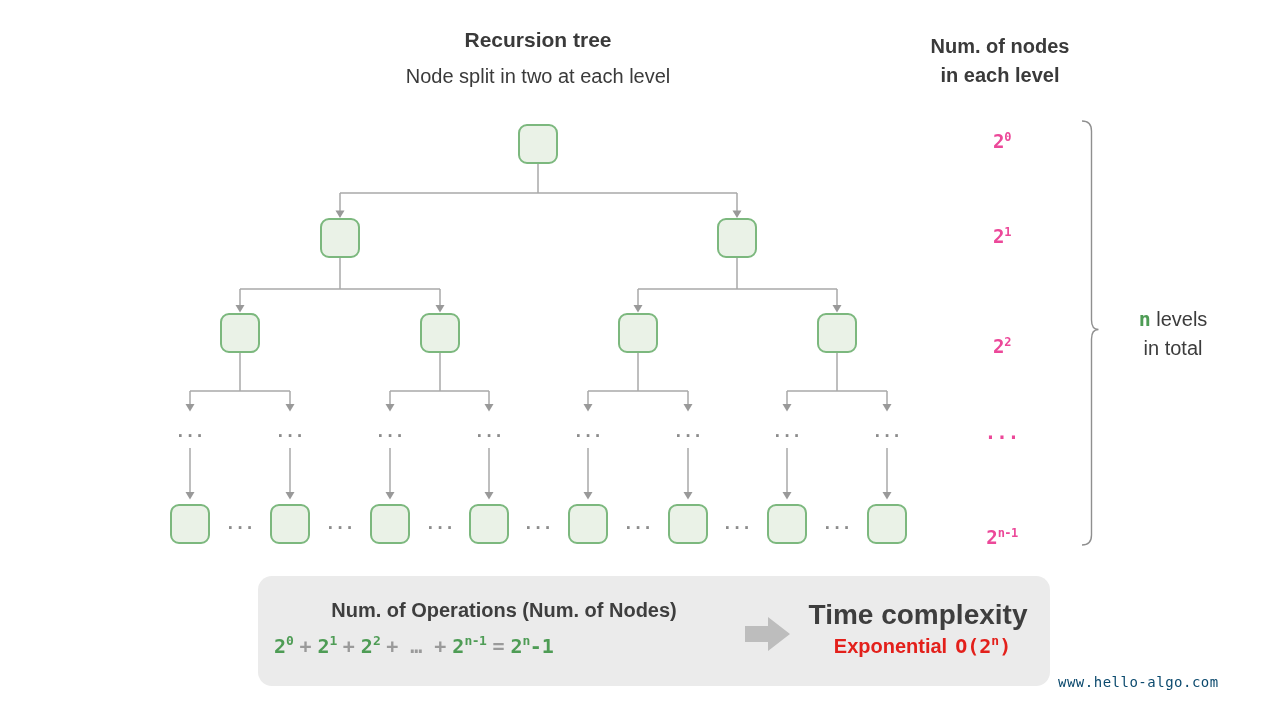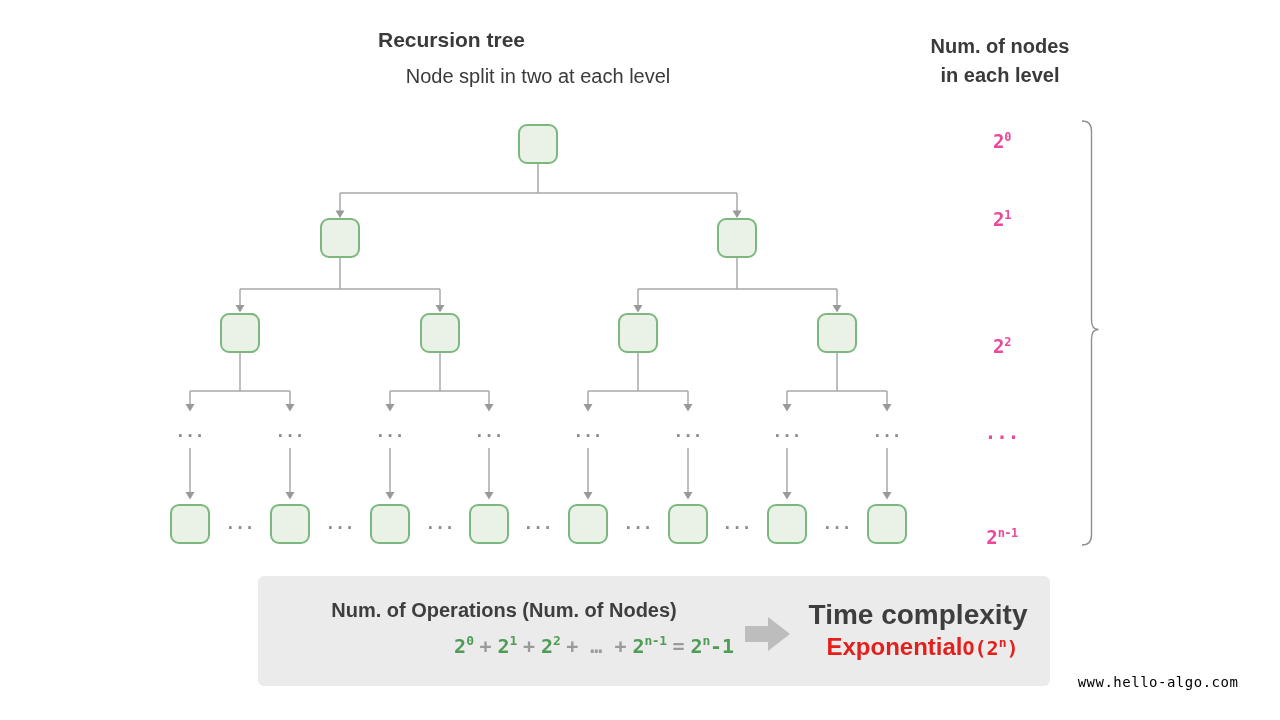--- a/index.html
+++ b/index.html
@@ -1,58 +1,58 @@
 <!DOCTYPE html>
 <html><head>
 <meta charset="utf-8">
 <style>
   html,body{margin:0;padding:0;background:#fff;}
   #canvas{position:relative;width:1280px;height:720px;background:#ffffff;overflow:hidden;
           font-family:"Liberation Sans",sans-serif;}
 
   .abs{position:absolute;}
 
-  .title-main{left:378px;top:28px;width:320px;
+  .title-main{left:378px;top:28px;width:320px;text-align:center;
               font-size:21px;font-weight:700;color:#3a3a3a;}
   .title-sub{left:338px;top:65px;width:400px;text-align:center;
              font-size:20px;font-weight:400;color:#3a3a3a;}
   .right-title{left:900px;top:32px;width:200px;text-align:center;
                font-size:20px;font-weight:700;color:#3a3a3a;line-height:29px;}
 
   .level-label{width:70px;left:967px;text-align:center;
                font-family:"DejaVu Sans Mono","Liberation Mono",monospace;
                font-weight:700;font-size:19px;color:#ec4899;}
   .level-label sup{font-size:12px;letter-spacing:-0.5px;}
-  .ll-0{top:130px;}.ll-1{top:208px;}.ll-2{top:335px;}.ll-3{top:421px;}.ll-4{top:510px;margin-top:16px;}
+  .ll-0{top:130px;}.ll-1{top:225px;}.ll-2{top:335px;}.ll-3{top:421px;}.ll-4{top:510px;margin-top:16px;}
 
   .brace-label{left:1108px;top:305px;width:130px;text-align:center;
                font-size:20px;color:#3c3c3c;line-height:29px;}
   .brace-label .n{color:#4e9c55;font-weight:700;
                   font-family:"DejaVu Sans Mono","Liberation Mono",monospace;}
 
   .summary-box{left:258px;top:576px;width:792px;height:110px;
-               background:#ebebeb;border-radius:6px;}
+               background:#ebebeb;border-radius:14px;}
   .ops-title{left:16px;top:23px;width:460px;text-align:center;
              font-size:20px;font-weight:700;color:#3e3e3e;}
-  .formula{left:16px;top:57px;width:460px;text-align:right;
+  .formula{left:16px;top:57px;width:460px;text-align:left;
            font-family:"DejaVu Sans Mono","Liberation Mono",monospace;
            font-weight:700;font-size:20px;color:#4e9c55;white-space:nowrap;}
   .formula sup{font-size:13px;letter-spacing:-0.5px;}
   .formula .op{color:#9a9a9a;padding:0 6px;}
   .time-title{left:545px;top:23px;width:230px;text-align:center;
               font-size:28px;font-weight:700;color:#3e3e3e;}
   .complexity{left:545px;top:57px;width:230px;text-align:center;white-space:nowrap;}
-  .complexity .name{font-size:24px;font-weight:700;color:#e3201b;margin-left:9px;}
+  .complexity .name{font-size:20px;font-weight:700;color:#e3201b;margin-left:9px;}
   .complexity .o{font-family:"DejaVu Sans Mono","Liberation Mono",monospace;
-                 font-weight:700;font-size:20px;color:#e3201b;padding-left:0;}
+                 font-weight:700;font-size:20px;color:#e3201b;padding-left:8px;}
   .complexity sup{font-size:13px;}
 
-  .watermark{left:1058px;top:674px;width:200px;text-align:center;
+  .watermark{left:1058px;top:674px;width:200px;text-align:left;
              font-family:"DejaVu Sans Mono","Liberation Mono",monospace;
-             font-size:14px;color:#000000;letter-spacing:0.5px;}
+             font-size:14px;color:#0c4a6e;letter-spacing:0.5px;}
 
   svg text.dots{font-family:"DejaVu Sans Mono","Liberation Mono",monospace;
                 font-weight:700;font-size:16px;fill:#8c8c8c;}
 </style>
 </head>
 <body>
 
 <div id="canvas">
 
   <div class="abs title-main">Recursion tree</div>
@@ -151,20 +151,24 @@
   <div class="abs level-label ll-2">
     <span>2</span><sup>2</sup>
   </div>
   <div class="abs level-label ll-3">
     <span>...</span><sup></sup>
   </div>
   <div class="abs level-label ll-4">
     <span>2</span><sup>n-1</sup>
   </div>
 
+  <div class="abs brace-label">
+    <div><span class="n">n</span><span> levels</span></div>
+    <div>in total</div>
+  </div>
 
   <div class="abs summary-box">
     <div class="abs ops-title">Num. of Operations (Num. of Nodes)</div>
 
     <div class="abs formula">
       <span class="term"><span>2</span><sup>0</sup></span><span class="op">+</span><span class="term"><span>2</span><sup>1</sup></span><span class="op">+</span><span class="term"><span>2</span><sup>2</sup></span><span class="op">+</span><span class="op">…</span><span class="op">+</span><span class="term"><span>2</span><sup>n-1</sup></span><span class="op">=</span><span class="term"><span>2</span><sup>n</sup><span>-1</span></span>
     </div>
 
     <svg class="abs" style="left:487px;top:41px" width="45" height="34" viewBox="0 0 45 34">
       <polygon points="0,9 23,9 23,0 45,17 23,34 23,25 0,25" fill="#bdbdbd"></polygon>

